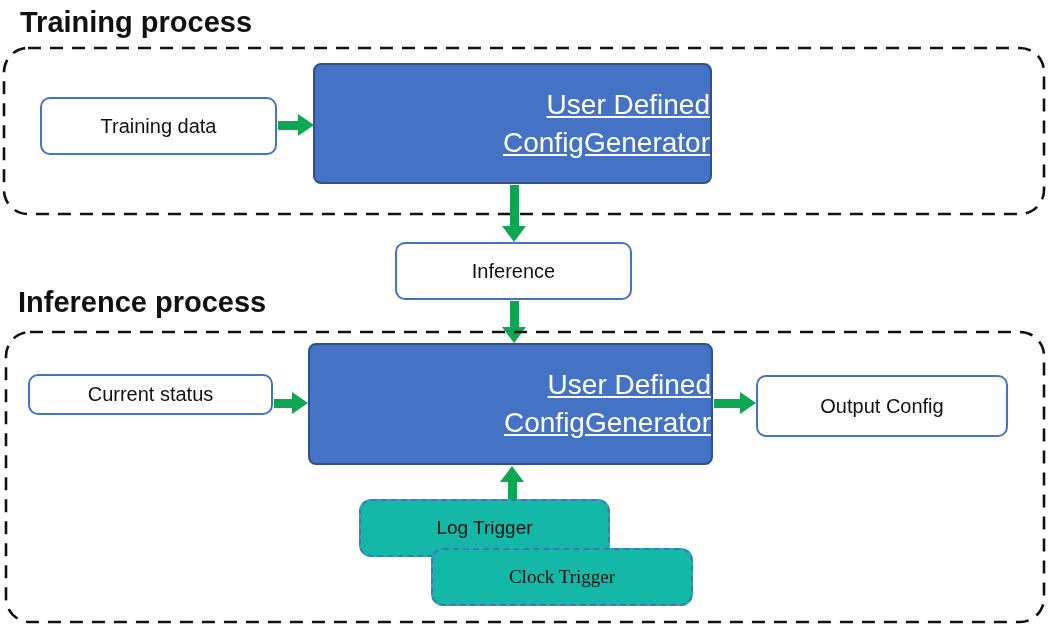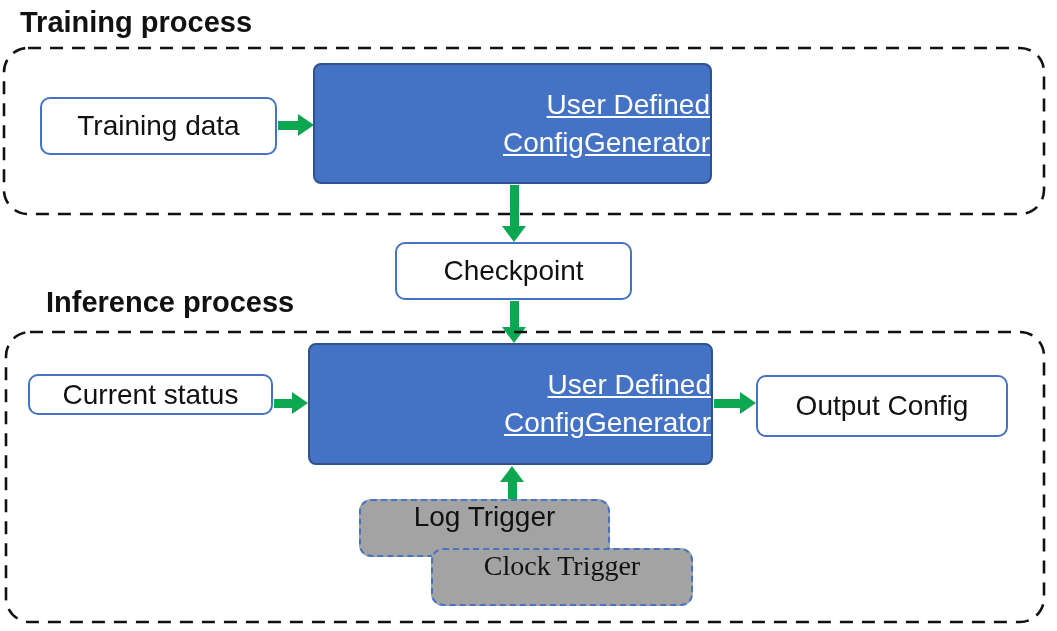--- a/index.html
+++ b/index.html
@@ -34,33 +34,34 @@
     stroke-dasharray: 13 9;
   }
   .white-box {
     position: absolute;
     background: #ffffff;
     border: 2px solid var(--box-border, #4472C4);
     border-radius: 10px;
     display: flex;
     align-items: center;
     justify-content: center;
-    font-size: 28px;
+    font-size: 20px;
     color: var(--text-dark, #111111);
     box-sizing: border-box;
     white-space: nowrap;
   }
   .trigger-box {
     position: absolute;
-    background: #a3a3a3;
+    background: #14b8a6;
     border: 2px dashed var(--trigger-border, #4472C4);
     border-radius: 12px;
     display: flex;
+    align-items: center;
     justify-content: center;
-    font-size: 28px;
+    font-size: 19px;
     color: var(--text-dark, #111111);
     box-sizing: border-box;
     white-space: nowrap;
   }
   .blue-box {
     position: absolute;
     background: var(--generator-fill, #4472C4);
     border: 2px solid var(--generator-border, #2F528F);
     border-radius: 8px;
     display: flex;
@@ -137,24 +138,24 @@
     <div>User Defined</div>
     <div>ConfigGenerator</div>
   </div>
 
   <div class="arrow-down" style="left:502px; top:185px;">
     <div class="shaft" style="height:41px;"></div>
     <div class="head"></div>
   </div>
 
   <div class="white-box" style="left:395px; top:242px; width:237px; height:58px;">
-    <span>Checkpoint</span>
-  </div>
-
-  <div class="proc-label" style="left:18px; top:283px;margin-left:28px;">Inference process</div>
+    <span>Inference</span>
+  </div>
+
+  <div class="proc-label" style="left:18px; top:283px;">Inference process</div>
 
   <div class="arrow-down" style="left:502px; top:301px;">
     <div class="shaft" style="height:26px;"></div>
     <div class="head"></div>
   </div>
 
   <svg class="dashed-container" style="left:4px; top:330px;" width="1044" height="296">
     <rect x="2" y="2" width="1038" height="290" rx="24" ry="24"></rect>
   </svg>
 

